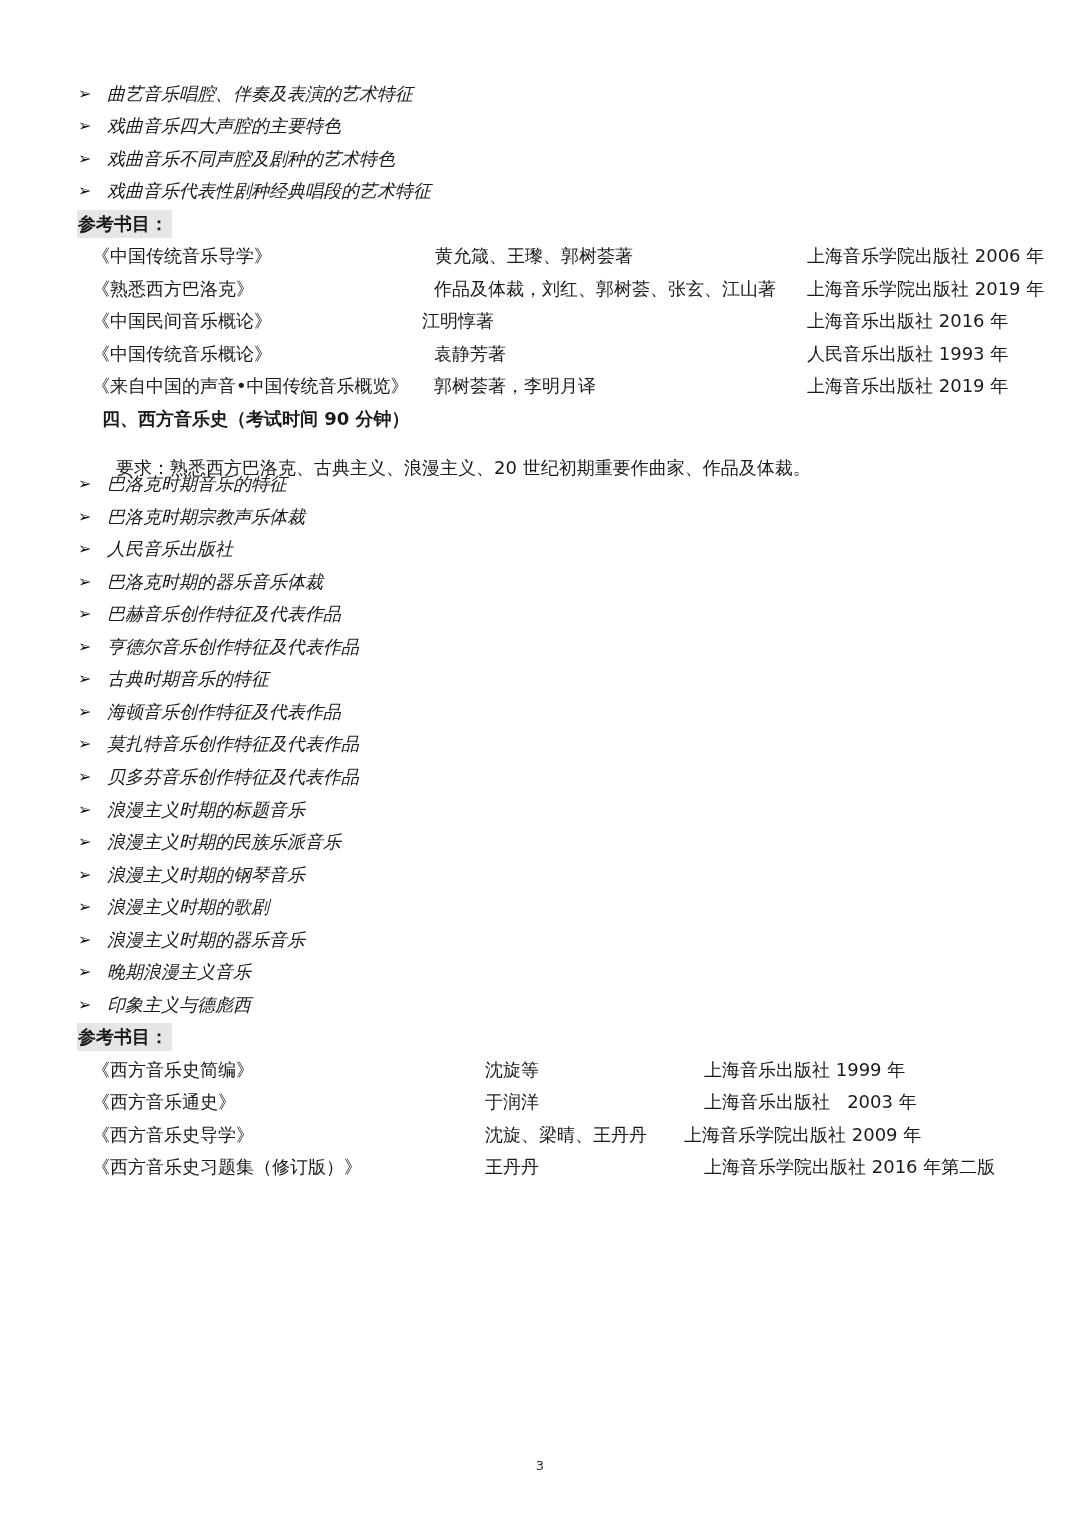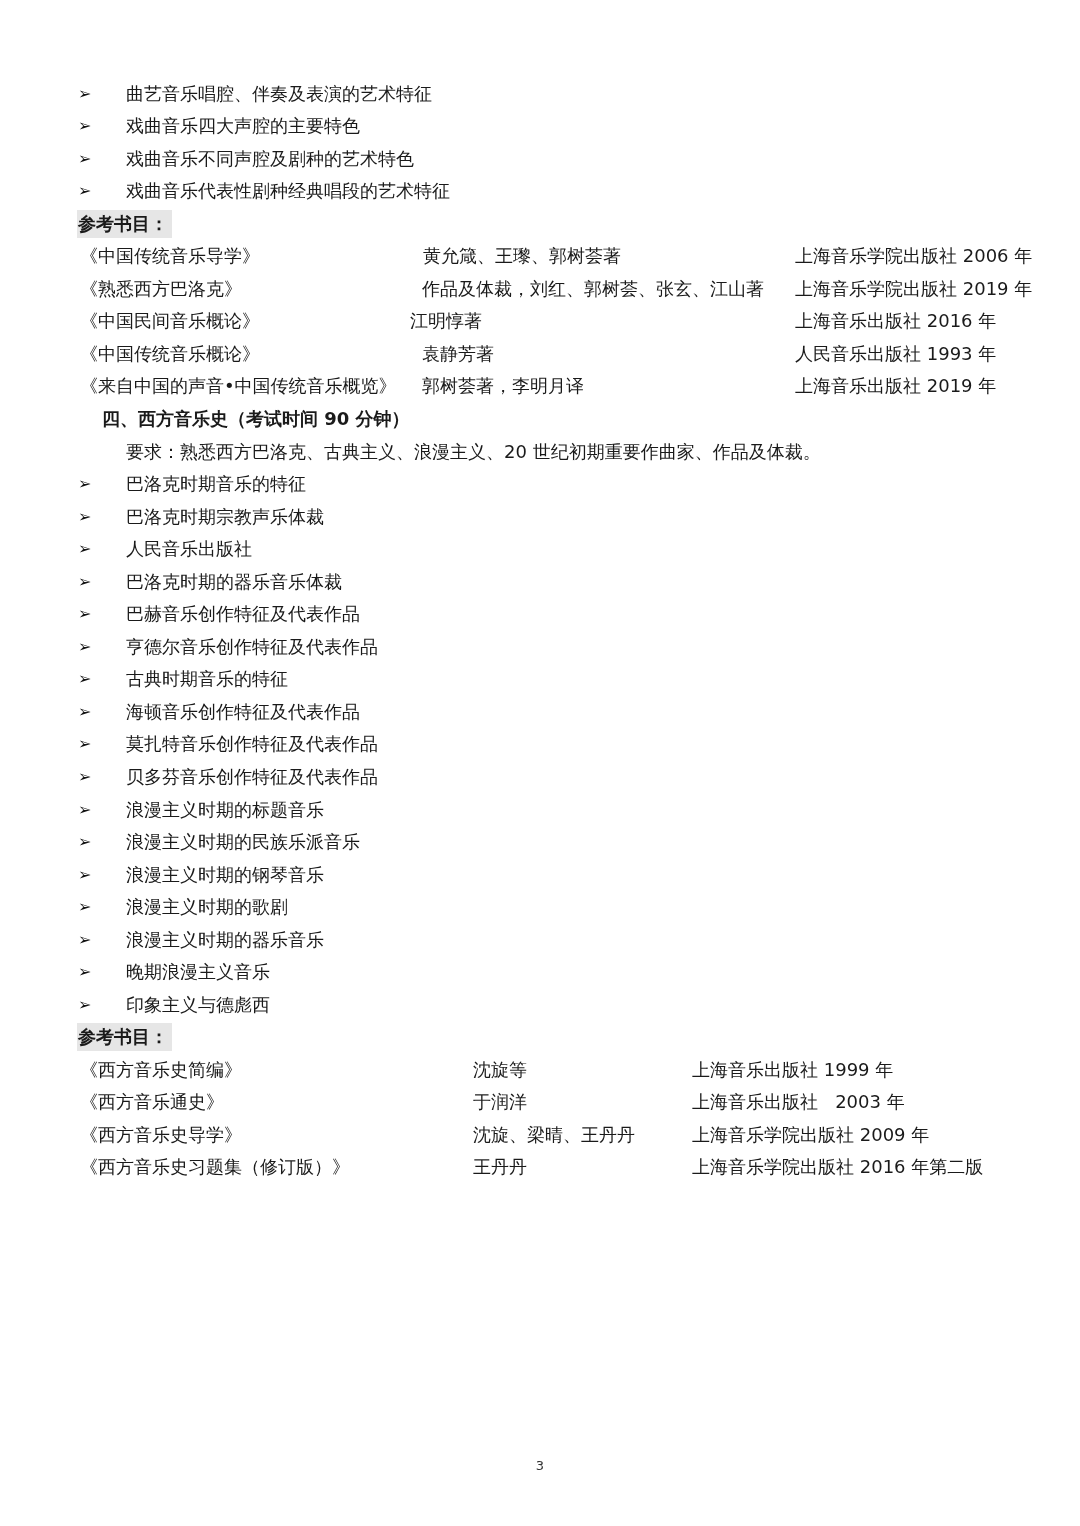--- a/index.html
+++ b/index.html
@@ -9,28 +9,28 @@
     color: #1a1a1a;
   }
   .page { position: absolute; left: 0; top: 0; width: 1080px; height: 1526px; }
   .line {
     position: absolute; left: 0; height: 32px; line-height: 32px;
     font-size: 18px; white-space: nowrap;
   }
   .bullet {
     position: absolute; left: 78px; font-size: 16px; color: #111;
   }
-  .bullet-text { position: absolute; left: 126px; }
+  .bullet-text { position: absolute; left: 107px; font-style: italic; }
   .heading-hl {
     position: absolute; left: 77px; background: #e6e6e6;
     font-weight: bold; padding: 0 4px 0 1px; height: 28px; line-height: 28px; margin-top: 2px;
   }
   .section-title { position: absolute; left: 78px; font-weight: bold; margin-left: 24px; }
-  .req { position: absolute; left: 126px; }
-  .col { position: absolute; }
+  .req { position: absolute; left: 116px; margin-top: 16px; }
+  .col { position: absolute; margin-left: 12px; }
   .page-num {
     position: absolute; top: 1458px; left: 0; width: 1080px; text-align: center;
     font-size: 13px; color: #333;
   }
 </style>
 </head>
 <body>
 
 <div class="page">
 
@@ -167,21 +167,21 @@
     <span class="col" style="left:692px">上海音乐出版社 1999 年</span>
   </div>
   <div class="line" style="top:1086px">
     <span class="col" style="left:80px">《西方音乐通史》</span>
     <span class="col" style="left:473px">于润洋</span>
     <span class="col" style="left:692px; white-space:pre">上海音乐出版社   2003 年</span>
   </div>
   <div class="line" style="top:1119px">
     <span class="col" style="left:80px">《西方音乐史导学》</span>
     <span class="col" style="left:473px">沈旋、梁晴、王丹丹</span>
-    <span class="col" style="left:692px">上海音乐学院出版社  2009 年</span>
+    <span class="col" style="left:672px">上海音乐学院出版社  2009 年</span>
   </div>
   <div class="line" style="top:1151px">
     <span class="col" style="left:80px">《西方音乐史习题集（修订版）》</span>
     <span class="col" style="left:473px">王丹丹</span>
     <span class="col" style="left:692px">上海音乐学院出版社 2016 年第二版</span>
   </div>
 
   <div class="page-num">3</div>
 </div>
 

